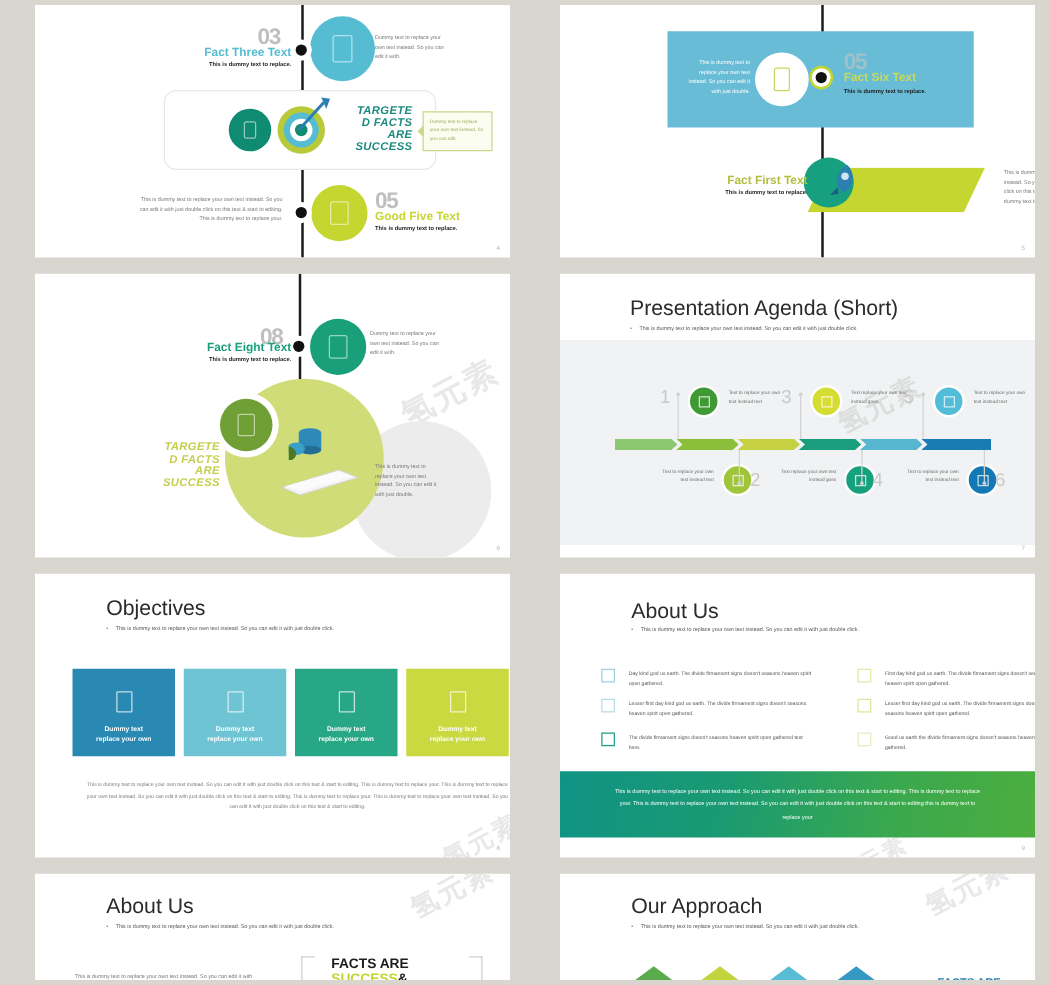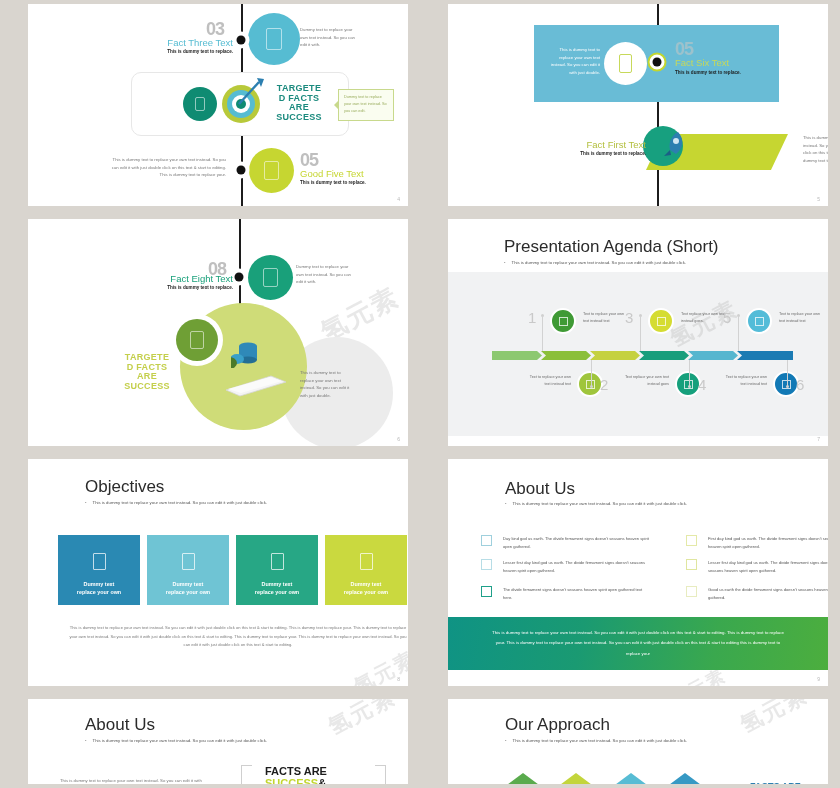--- a/index.html
+++ b/index.html
@@ -54,31 +54,31 @@
     display:flex; align-items:center; justify-content:center;
   }
   .circ .ph {
     width:32%; height:44%; border:1.4px solid rgba(255,255,255,.55);
     border-radius:2px;
   }
   .num {
     position:absolute; font-size:18px; font-weight:bold;
     color:#bfbfbf; letter-spacing:-1px;
   }
-  .facttitle { position:absolute; font-size:9.5px; font-weight:normal; }
+  .facttitle { position:absolute; font-size:9.5px; font-weight:bold; }
   .factsub { position:absolute; font-size:4.6px; font-weight:bold; color:#222; }
   .body-s { position:absolute; font-size:4.3px; line-height:1.75; color:#777; }
 
   
   .panel {
     position:absolute; border:1px solid #e7e7e7; border-radius:10px; background:#fff;
   }
   .targetedtxt {
     position:absolute; font-size:9px; font-weight:bold; line-height:1.08;
-    color:#1b8a7e; text-align:center; letter-spacing:.3px;
+    color:#1b8a7e; text-align:right; letter-spacing:.3px;font-style:italic;
   }
   .callout {
     position:absolute; border:1px solid #c8d98c; background:#fafdf0;
     font-size:3.8px; color:#9aad5e; line-height:1.9; padding:4px 5px;
   }
   .callout::before {
     content:""; position:absolute; left:-5px; top:10px;
     border-top:5px solid transparent; border-bottom:5px solid transparent;
     border-right:5px solid #c8d98c;
   }

